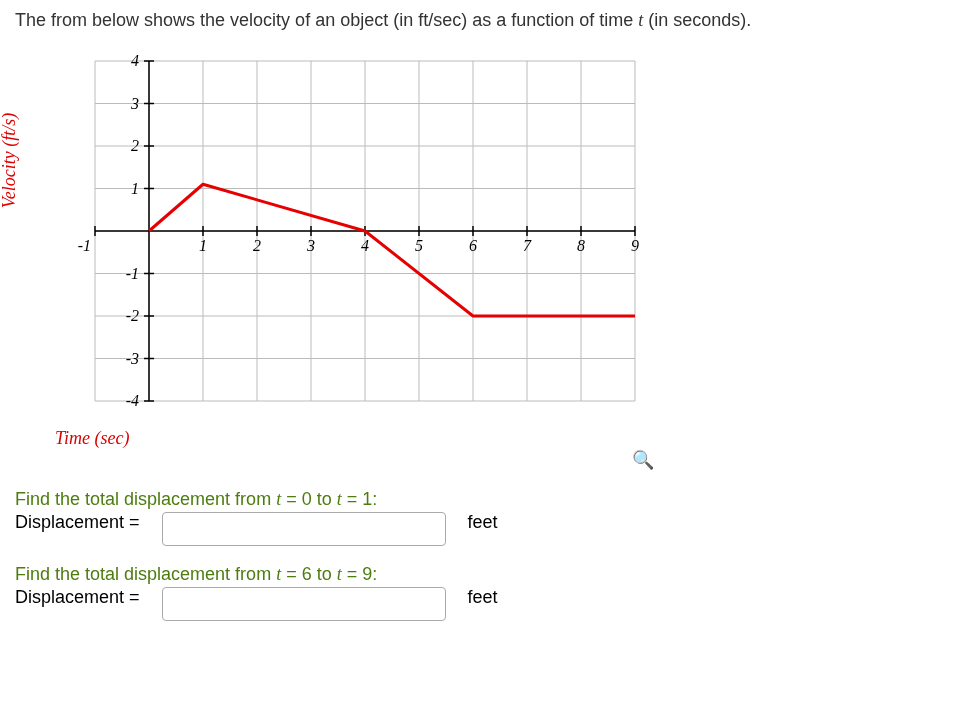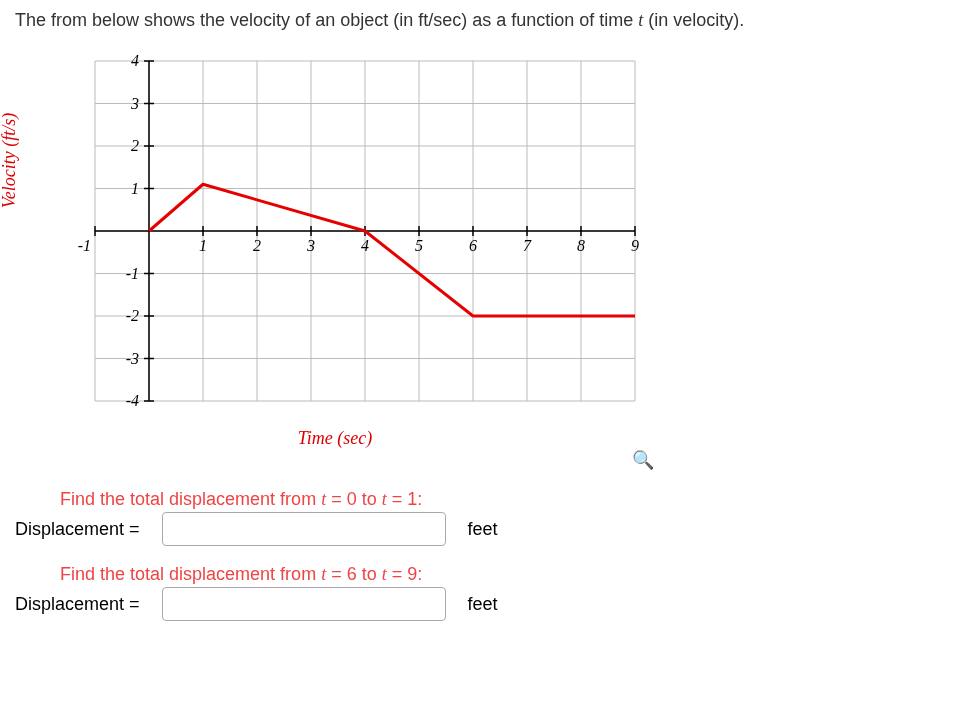--- a/index.html
+++ b/index.html
@@ -28,46 +28,44 @@
     top: 50%;
     transform: rotate(-90deg) translateX(50%);
     transform-origin: left top;
     font-family: "Times New Roman", Times, serif;
     font-style: italic;
     color: #d00;
     font-size: 18px;
     white-space: nowrap;
   }
   .xlabel {
-    text-align: center;
     font-family: "Times New Roman", Times, serif;
     font-style: italic;
     color: #d00;
     font-size: 18px;
     margin-top: 2px;
     margin-left: 40px;
     width: 560px;
   }
   .magnify-row{
     text-align:right;
     width:640px;
   }
   .magnify {
     color:#555;
     cursor:pointer;
   }
   .question {
     margin-top: 18px;
-    color: #ef4444;
-    margin-left: 45px;
+    color: #4d7c0f;
   }
   .answer-line {
     margin-top: 2px;
     display: flex;
-    align-items: center;
+    align-items: flex-start;
     gap: 22px;
     flex-wrap: wrap;
   }
   .answer-line input {
     width: 270px;
     height: 28px;
     font-size: 16px;
     border: 1px solid #aaa;
     border-radius: 4px;
     padding: 2px 6px;
@@ -76,21 +74,21 @@
     font-family: "Times New Roman", Times, serif;
     font-style: italic;
     font-size: 16px;
     fill: #000;
   }
 </style>
 </head>
 <body>
 
 <p class="intro">
-  <span>The from below shows the velocity of an object (in ft/sec) as a function of time </span><span class="math-var">t</span><span> (in velocity).</span>
+  <span>The from below shows the velocity of an object (in ft/sec) as a function of time </span><span class="math-var">t</span><span> (in seconds).</span>
 </p>
 
 <div class="chart-wrap" style="width:640px;">
   <div class="ylabel">Velocity (ft/s)</div>
   <svg id="chart-svg" width="640" height="380" viewBox="0 0 640 380">
       <line x1="80" y1="20" x2="80" y2="360" stroke="#bbb" stroke-width="1"></line>
       <line x1="134" y1="20" x2="134" y2="360" stroke="#bbb" stroke-width="1"></line>
       <line x1="188" y1="20" x2="188" y2="360" stroke="#bbb" stroke-width="1"></line>
       <line x1="242" y1="20" x2="242" y2="360" stroke="#bbb" stroke-width="1"></line>
       <line x1="296" y1="20" x2="296" y2="360" stroke="#bbb" stroke-width="1"></line>

